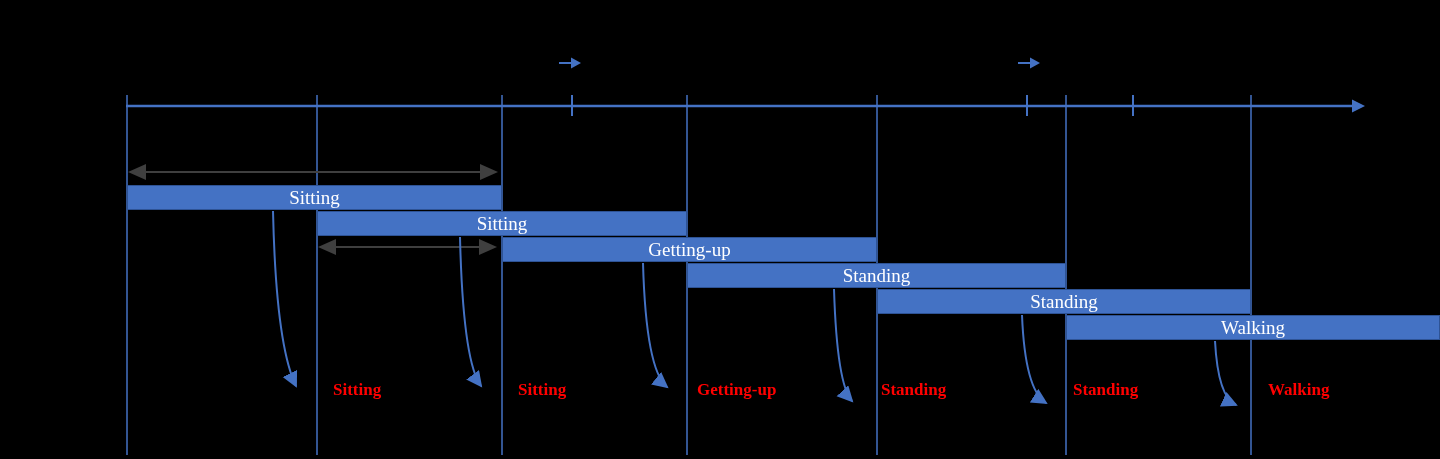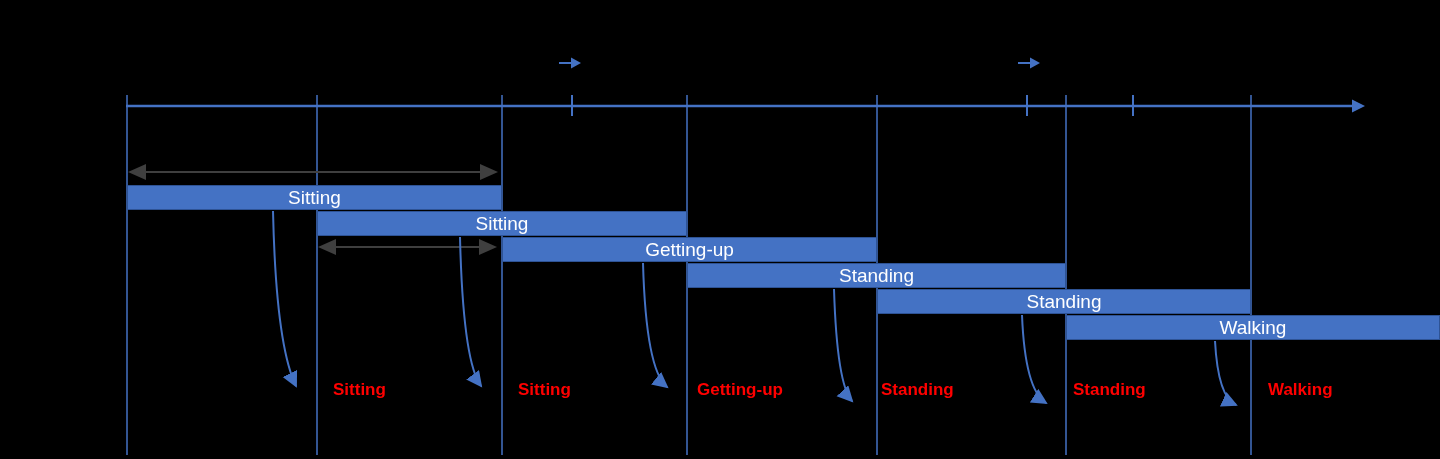--- a/index.html
+++ b/index.html
@@ -10,21 +10,21 @@
     --line:#4472C4;
     --gray:#3F3F3F;
     --red:#FF0000;
   }
   html,body{margin:0;padding:0;background:var(--bg);}
   #canvas{
     position:relative;
     width:1440px;height:459px;
     background:var(--bg);
     overflow:hidden;
-    font-family:Liberation Sans, sans-serif;
+    font-family:Liberation Serif, serif;
   }
   #lines-layer{position:absolute;left:0;top:0;width:1440px;height:459px;}
   .boundary{stroke:var(--line);stroke-width:1.5;}
   .tick{stroke:var(--line);stroke-width:2;}
   .axis{stroke:var(--line);stroke-width:2.5;}
   .slide{stroke:var(--line);stroke-width:2;}
   .curve{stroke:var(--line);stroke-width:2;fill:none;}
   .measure{stroke:var(--gray);stroke-width:2;}
   .bar{
     position:absolute;height:25px;box-sizing:border-box;

